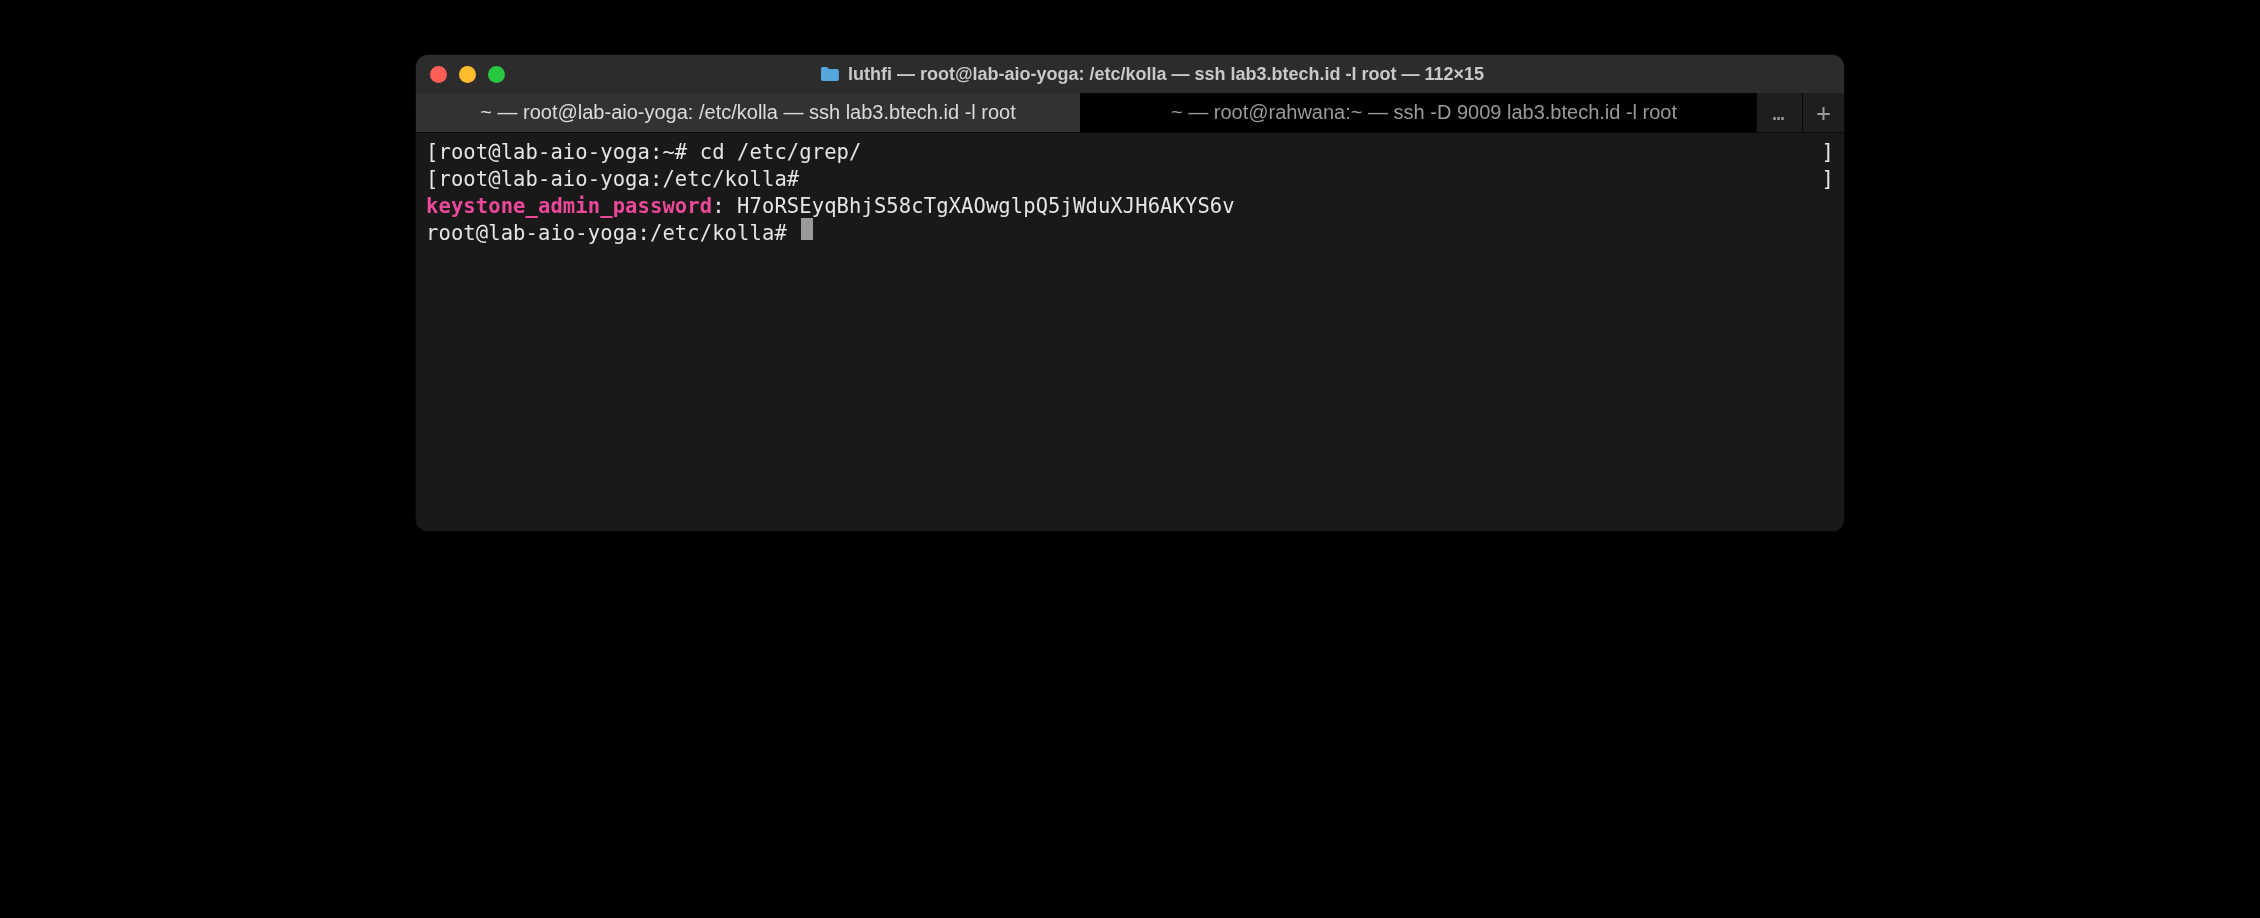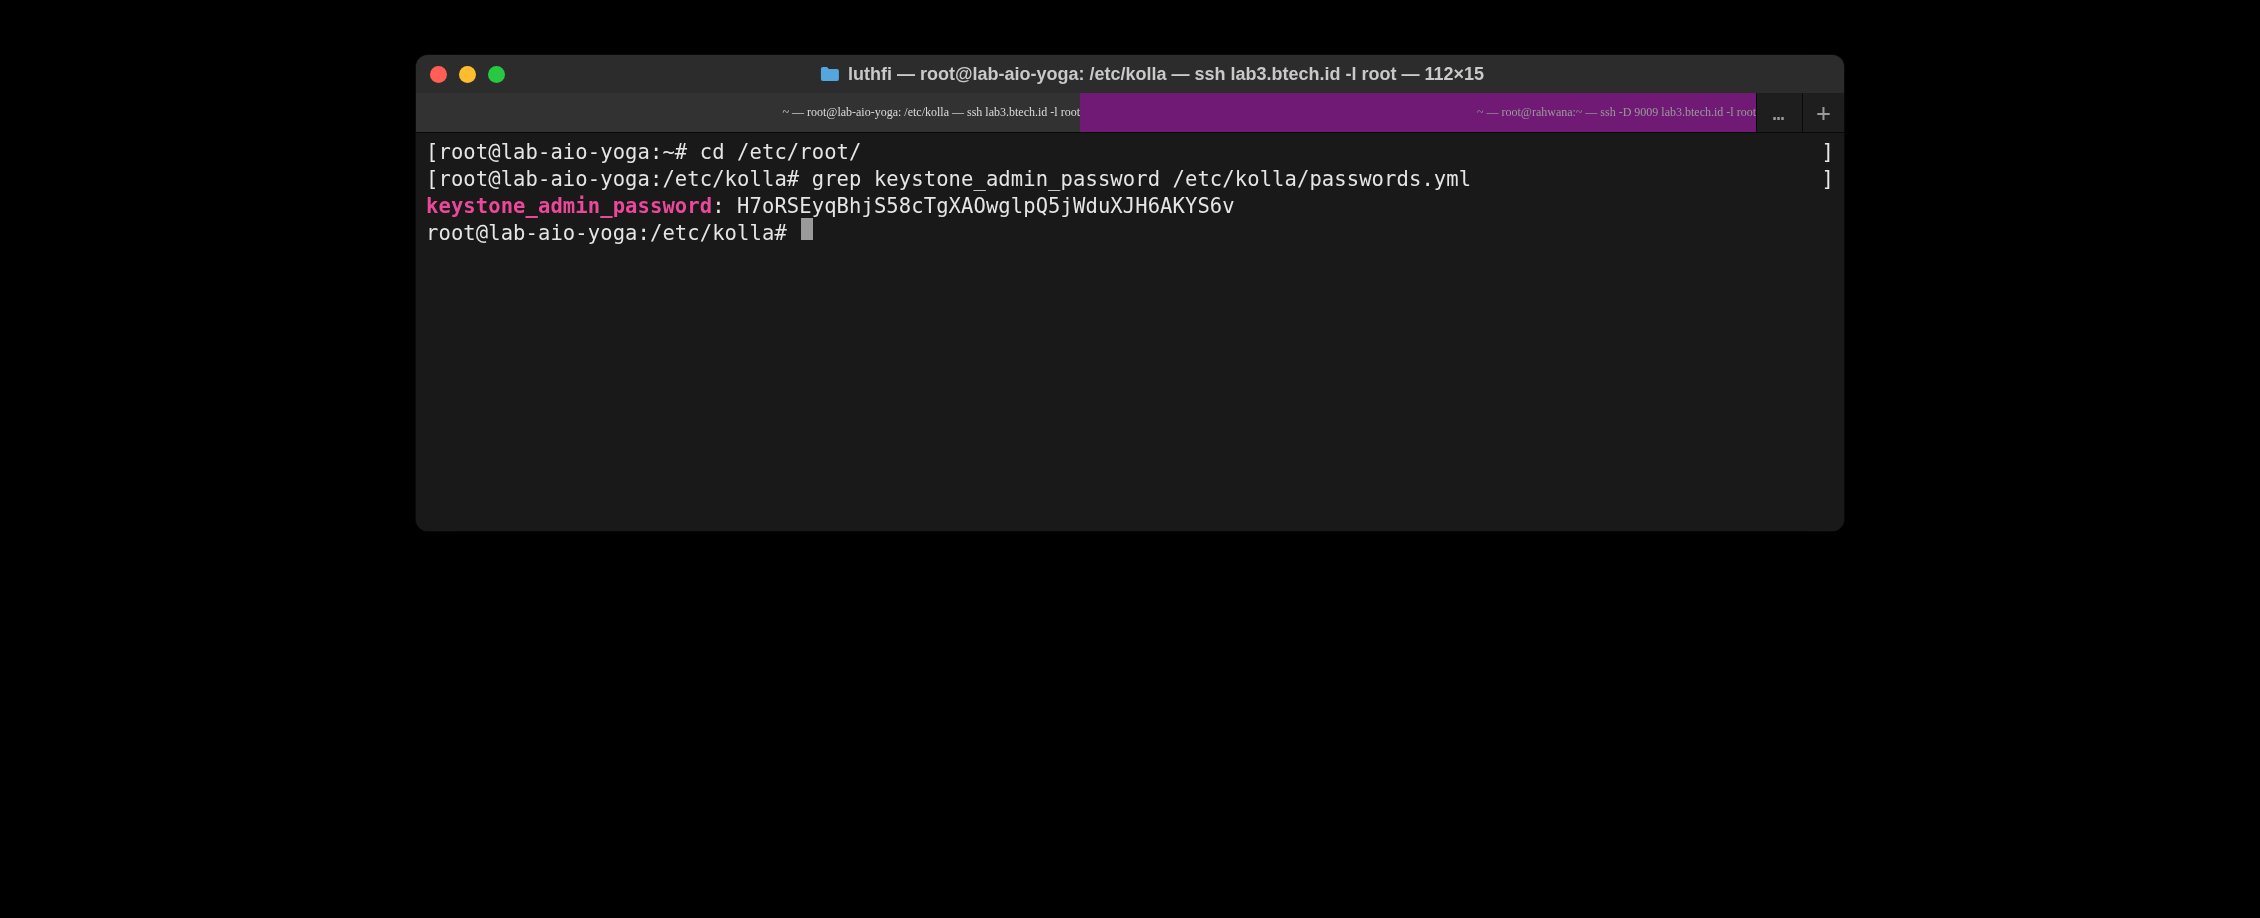--- a/index.html
+++ b/index.html
@@ -77,35 +77,35 @@
       display: flex;
       background: #1e1e1e;
       height: 40px;
       border-bottom: 1px solid #0a0a0a;
     }
 
     .tab {
       flex: 1;
       display: flex;
       align-items: center;
-      justify-content: flex-end;
+      justify-content: center;
       color: #9a9a9a;
-      font-size: 12px;
-      font-family: Liberation Serif, serif;
+      font-size: 20px;
+      font-family: Liberation Sans, sans-serif;
       position: relative;
       cursor: pointer;
     }
 
     .tab.active {
       background: #323232;
       color: #dcdcdc;
     }
 
     .tab.inactive {
-      background: #701a75;
+      background: #000000;
       padding-left: 12px;
     }
 
     .tab-more {
       width: 46px;
       display: flex;
       align-items: center;
       justify-content: center;
       color: #9a9a9a;
       font-size: 20px;
@@ -203,25 +203,25 @@
       <span>…</span>
     </div>
     <div class="tab-add">
       <span>+</span>
     </div>
   </div>
 
   <div class="terminal-body">
 
     <div class="term-line">
-      <span class="bracket">[</span><span class="prompt-text">root@lab-aio-yoga:~# </span><span class="cmd-text">cd /etc/root/</span><span class="bracket bracket-right">]</span>
-    </div>
-
-    <div class="term-line">
-      <span class="bracket">[</span><span class="prompt-text">root@lab-aio-yoga:/etc/kolla# </span><span class="cmd-text">grep keystone_admin_password /etc/kolla/passwords.yml</span><span class="bracket bracket-right">]</span>
+      <span class="bracket">[</span><span class="prompt-text">root@lab-aio-yoga:~# </span><span class="cmd-text">cd /etc/grep/</span><span class="bracket bracket-right">]</span>
+    </div>
+
+    <div class="term-line">
+      <span class="bracket">[</span><span class="prompt-text">root@lab-aio-yoga:/etc/kolla# </span><span class="bracket bracket-right">]</span>
     </div>
 
     <div class="term-line">
       <span class="highlight-key">keystone_admin_password</span><span class="output-text">: </span><span class="output-text">H7oRSEyqBhjS58cTgXAOwglpQ5jWduXJH6AKYS6v</span>
     </div>
 
     <div class="term-line">
       <span class="prompt-text">root@lab-aio-yoga:/etc/kolla# </span><span class="cursor-block"></span>
     </div>
 

